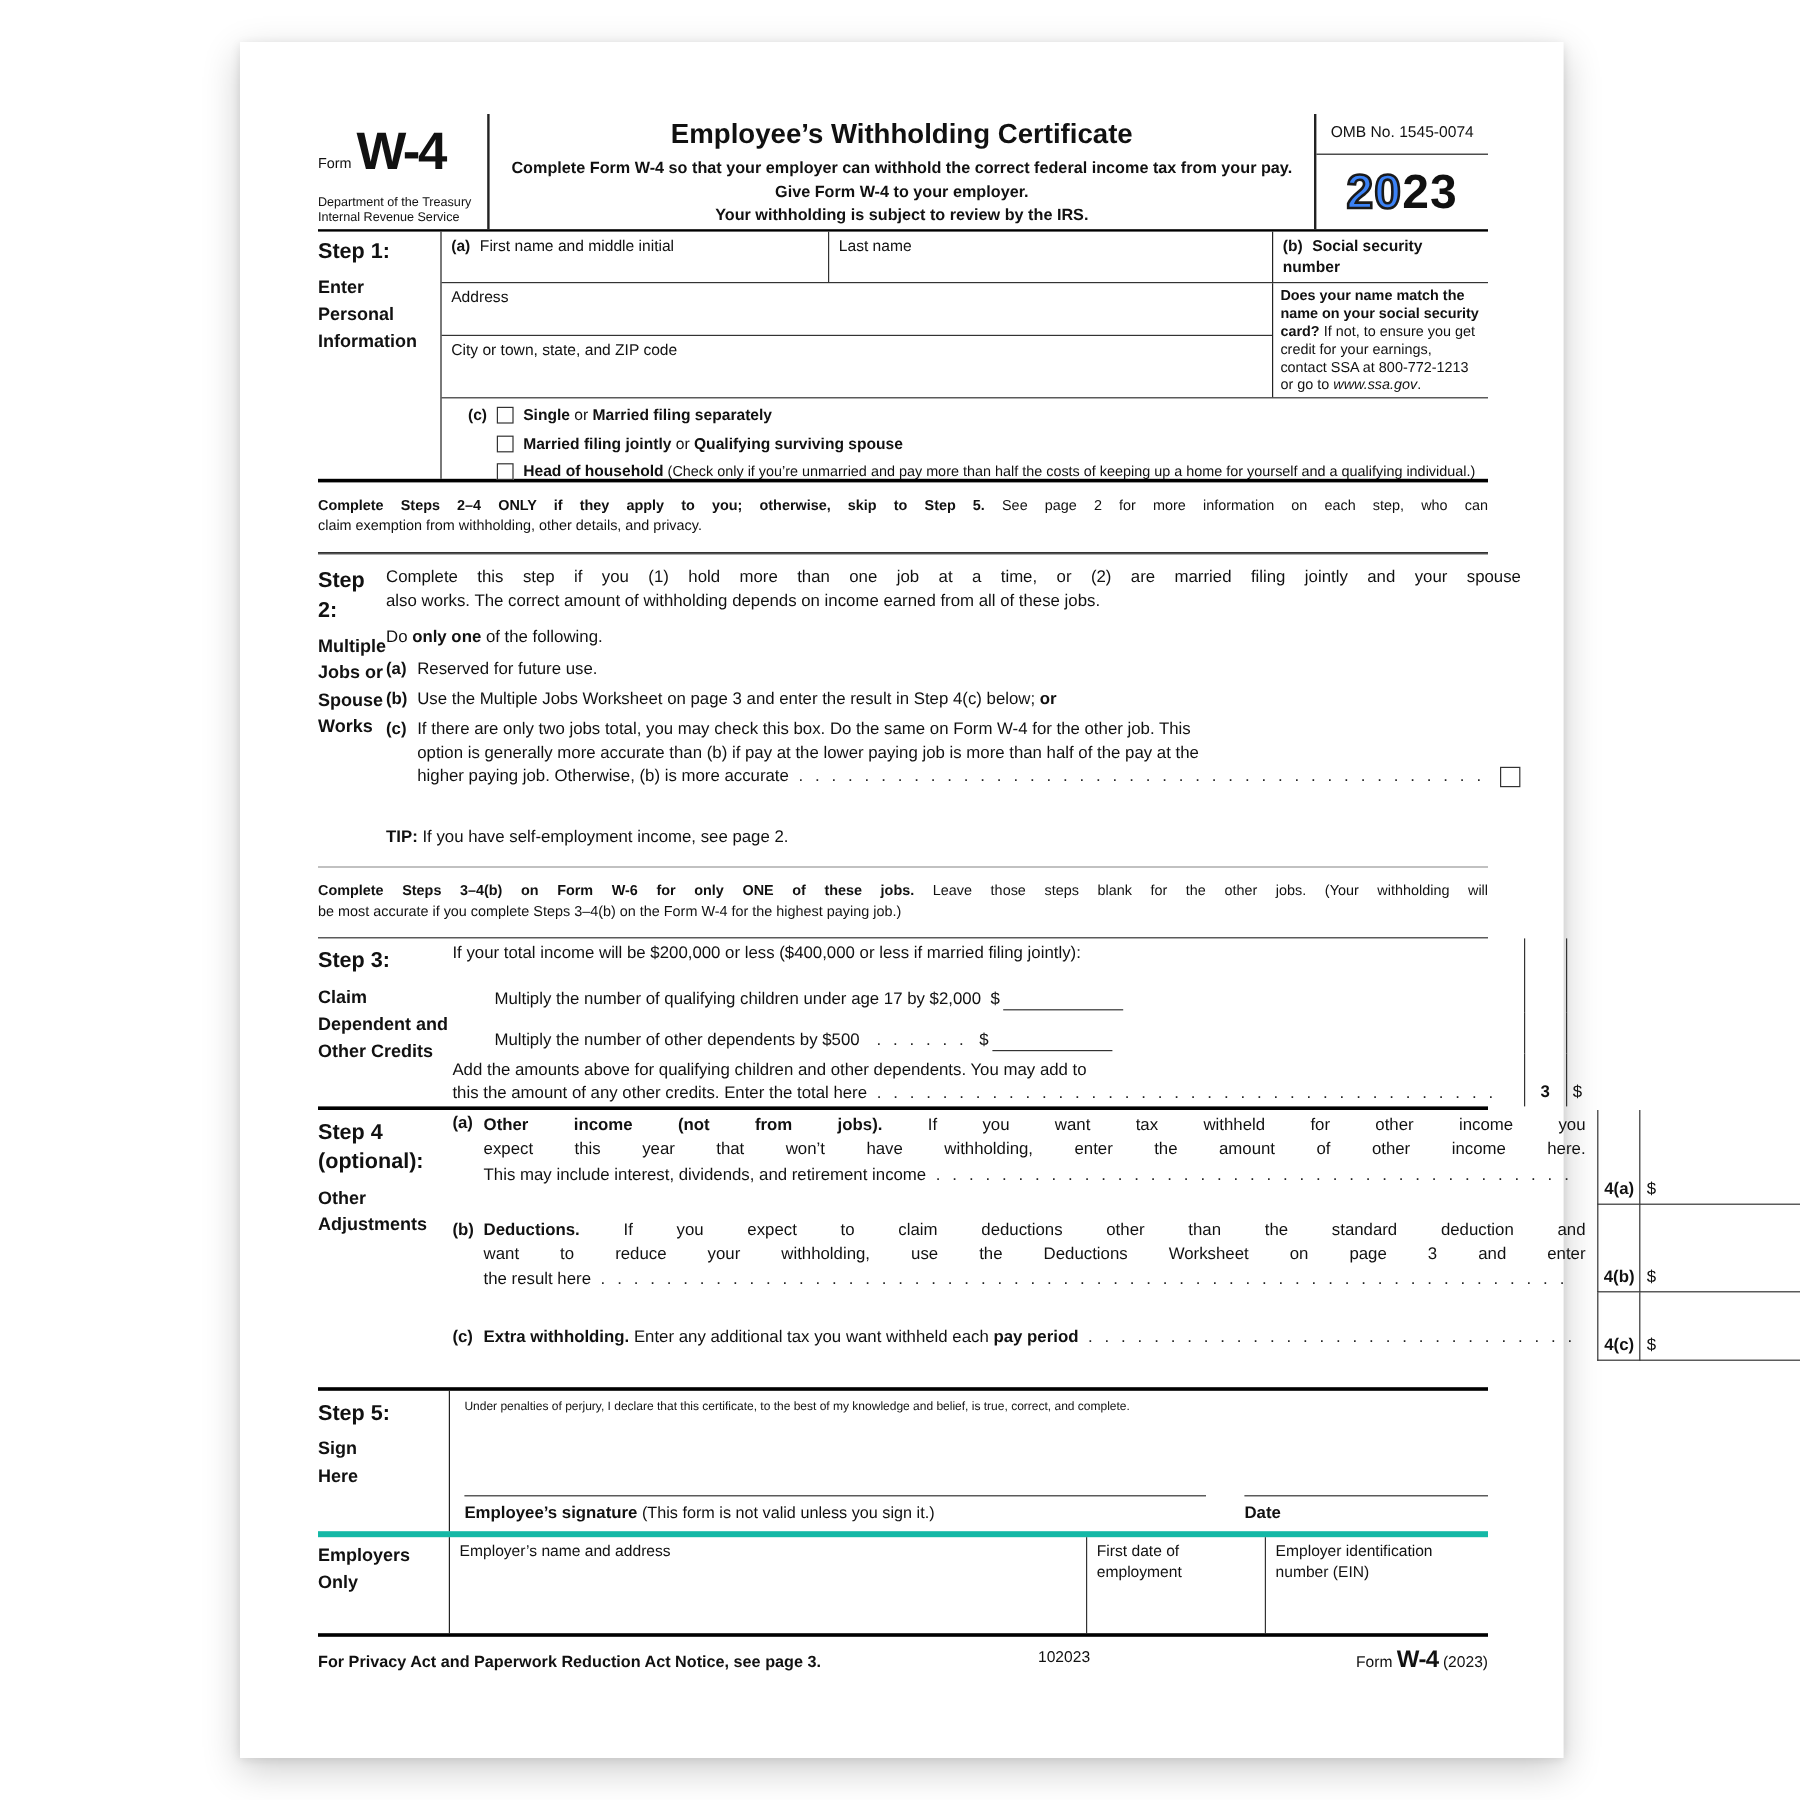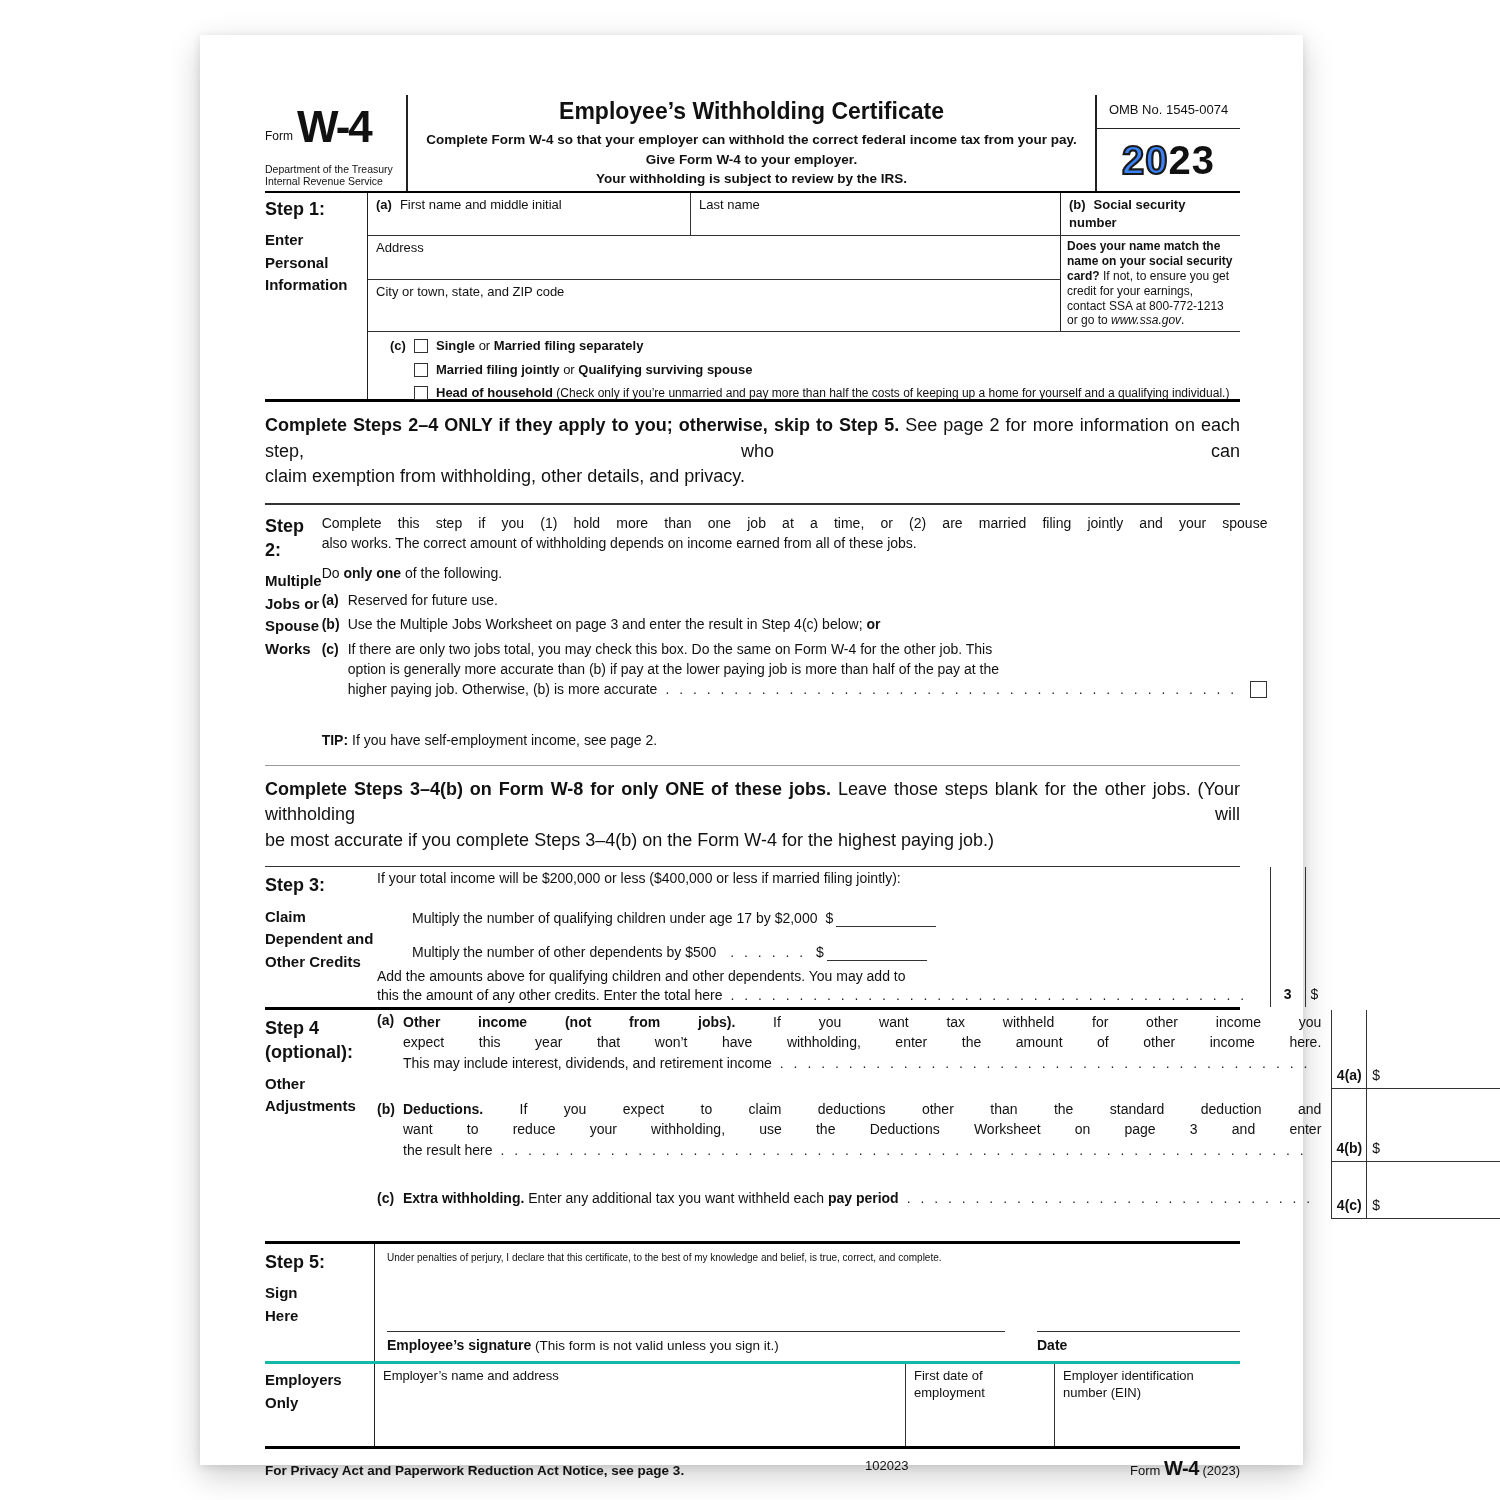--- a/index.html
+++ b/index.html
@@ -49,21 +49,21 @@
   .c-city { height:43px; }
   .c-note { width:180px; border-left:1.5px solid #222; font-size:12px; line-height:1.24; padding:3px 6px; }
   .c-note i { font-style:italic; }
   .s1-row4 { height:67px; padding:5px 0 0 22px; }
   .opt { display:flex; align-items:center; margin-bottom:6px; font-size:13px; white-space:nowrap; }
   .ctag { display:inline-block; width:24px; font-weight:bold; }
   .cbox { display:inline-block; width:14px; height:14px; border:1.5px solid #333; background:#fff; margin-right:8px; flex:none; }
   .opt-small { font-size:12px; }
 
   
-  .mid-note { padding:11px 0 13px; font-size:18px; line-height:1.45; }
+  .mid-note { padding:11px 0 13px; font-size:12px; line-height:1.45; }
   .mid1 { border-bottom:1.5px solid #333; }
   .just { text-align:justify; text-align-last:justify; }
 
   
   .step2 { display:flex; border-top:1px solid #333; border-bottom:1px solid #999; padding:9px 0 14px; }
   .s2-label { width:155px; }
   .s2-body { flex:1; font-size:14px; }
   .pline { line-height:1.42; }
   .mb10 { margin-bottom:10px; } .mb6 { margin-bottom:7px; }
   .item { position:relative; padding-left:26px; margin-bottom:5px; line-height:1.42; }
@@ -103,21 +103,21 @@
   .s5-sub { width:48px; }
   .s5-body { flex:1; padding:7px 0 0 12px; display:flex; flex-direction:column; }
   .decl { font-size:10px; }
   .sigrow { margin-top:auto; display:flex; padding-bottom:6px; }
   .sigline { width:618px; border-top:1.5px solid #333; padding-top:4px; font-size:13.5px; }
   .sig-b { font-weight:bold; font-size:14px; }
   .siggap { width:32px; }
   .dateline { flex:1; border-top:1.5px solid #333; padding-top:4px; font-weight:bold; font-size:14px; }
 
   
-  .employers { display:flex; border-top:3px solid #14b8a6; height:85px; }
+  .employers { display:flex; border-top:5px solid #14b8a6; height:85px; }
   .e-label { width:110px; border-right:1.5px solid #222; padding-top:5px; }
   .e-cell { padding:4px 8px; font-size:13px; line-height:1.3; }
   .e-name { flex:1; }
   .e-date { width:149px; border-left:1px solid #333; }
   .e-ein  { width:186px; border-left:1px solid #333; }
 
   
   .footer { border-top:3px solid #000; position:relative; padding-top:6px; display:flex; align-items:baseline; }
   .f-privacy { font-weight:bold; font-size:13.5px; }
   .f-code { position:absolute; left:600px; top:8px; font-size:13px; }
@@ -236,21 +236,21 @@
             <span>higher paying job. Otherwise, (b) is more accurate</span>
             <span class="dots">. . . . . . . . . . . . . . . . . . . . . . . . . . . . . . . . . . . . . . . . . . . . . . . . . . . . . . . . . . . .</span>
             <span class="cbox-big"></span>
           </div>
         </div>
         <div class="pline tip"><b>TIP:</b><span> If you have self-employment income, see page 2.</span></div>
       </div>
     </div>
 
     <div class="mid-note">
-      <div class="pline just"><b>Complete Steps 3–4(b) on Form W-8 for only ONE of these jobs.</b><span> Leave those steps blank for the other jobs. (Your withholding will</span></div>
+      <div class="pline just"><b>Complete Steps 3–4(b) on Form W-6 for only ONE of these jobs.</b><span> Leave those steps blank for the other jobs. (Your withholding will</span></div>
       <div class="pline">be most accurate if you complete Steps 3–4(b) on the Form W-4 for the highest paying job.)</div>
     </div>
 
     <div class="s34-section s3">
       <div class="s34-label">
         <div class="step-big">Step 3:</div>
         <div class="s34-sub">Claim Dependent and Other Credits</div>
       </div>
       <div class="s34-right">
         <div class="s34-row r-intro">

